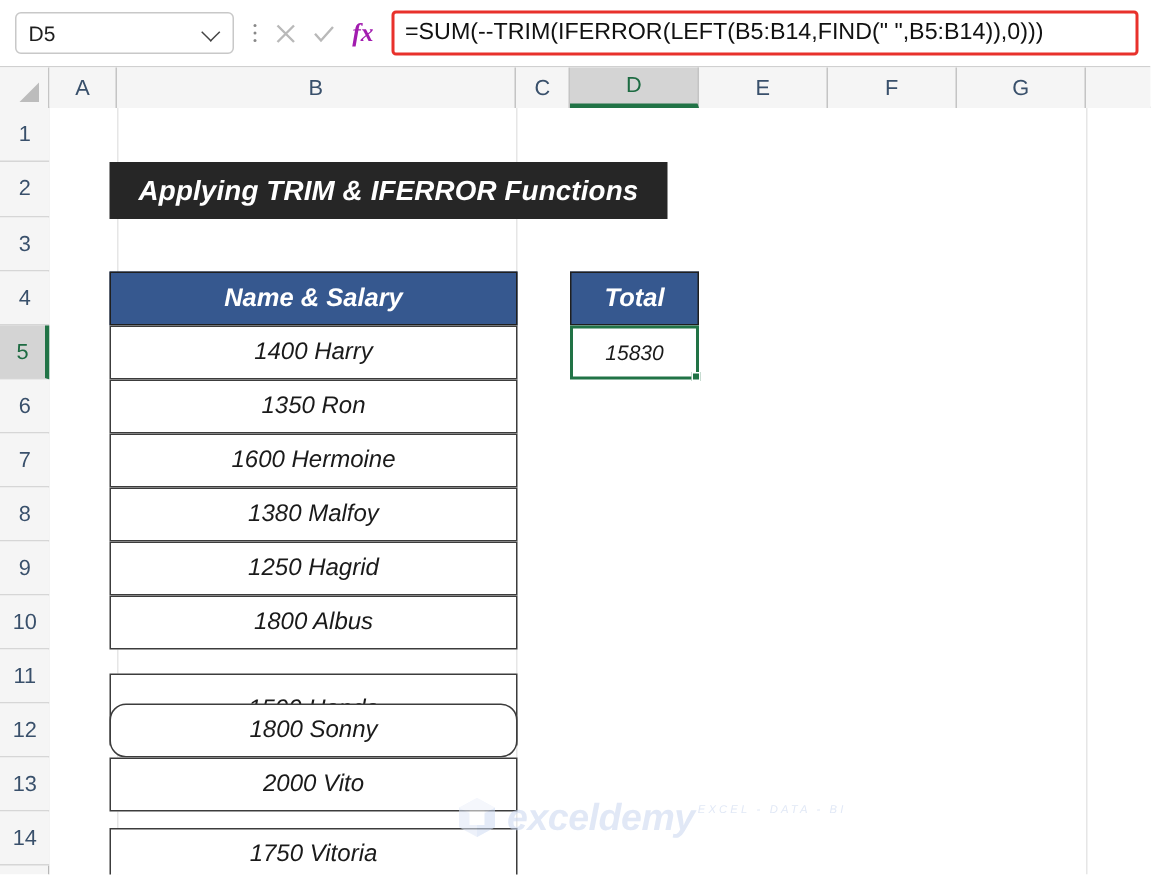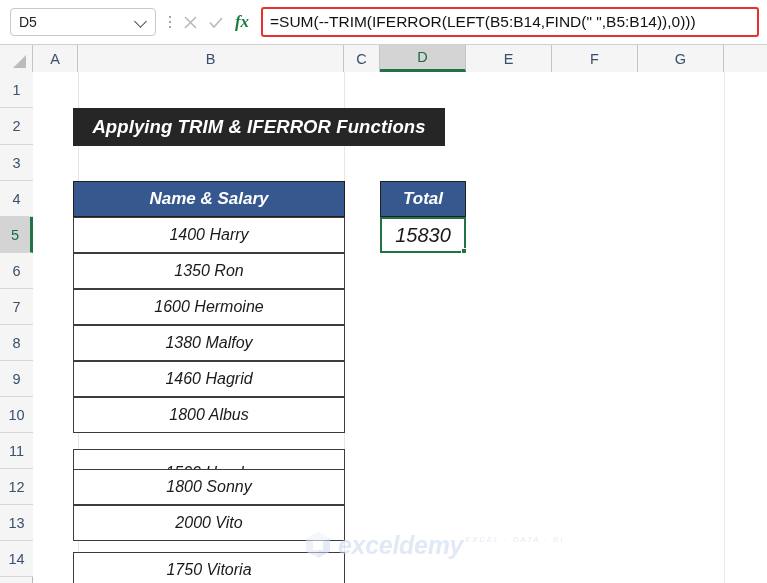--- a/index.html
+++ b/index.html
@@ -34,21 +34,21 @@
     border-right:1.6px solid #444; border-bottom:1.6px solid #444;
     transform:rotate(45deg);
   }
   .dots {
     width:14px; margin-left:7px;
     display:flex; flex-direction:column; align-items:center; gap:2.5px;
   }
   .dots i { width:2.5px; height:2.5px; background:#888; border-radius:50%; display:block; }
   .fbtn { width:26px; height:28px; display:flex; align-items:center; justify-content:center; }
   .ic-x, .ic-chk { display:block; }
-  .ic-fx { font-style:italic; font-weight:bold; font-size:17px; color:#15803d;
+  .ic-fx { font-style:italic; font-weight:bold; font-size:17px; color:#a21caf;
            font-family:"Liberation Serif", serif; }
   .formula-input {
     margin-left:6px; margin-right:8px;
     flex:1; height:30px;
     border:2px solid #e8312b; border-radius:3px;
     background:#fff;
     display:flex; align-items:center;
     padding:0 7px;
     font-size:15.5px; color:#111;
     white-space:nowrap; overflow:hidden;
@@ -119,21 +119,21 @@
     background:#ffffff;
     border:1px solid #3c3c3c;
     display:flex; align-items:center; justify-content:center;
     color:#1a1a1a; font-size:16px;
   }
   .total-cell {
     position:absolute;
     background:#ffffff;
     border:2px solid #217346;
     display:flex; align-items:center; justify-content:center;
-    color:#1a1a1a; font-size:20px;
+    color:#1a1a1a; font-size:14px;
   }
   .fill-handle {
     position:absolute; width:6px; height:6px;
     background:#217346; border:1px solid #ffffff;
   }
 
   
   .watermark {
     position:absolute; display:flex; align-items:center; gap:6px;
     pointer-events:none; opacity:.55;
@@ -271,24 +271,24 @@
 
       <div class="tbl-header" style="left:347px;top:109px;width:86px;height:36px;">Total</div>
 
       <div class="total-cell" style="left:347px;top:145px;width:86px;height:36px;">15830</div>
       <div class="fill-handle" style="left:428px;top:176px;"></div>
 
       <div class="data-cell" style="left:40px;top:145px;width:272px;height:36px;">1400 Harry</div>
       <div class="data-cell" style="left:40px;top:181px;width:272px;height:36px;">1350 Ron</div>
       <div class="data-cell" style="left:40px;top:217px;width:272px;height:36px;">1600 Hermoine</div>
       <div class="data-cell" style="left:40px;top:253px;width:272px;height:36px;">1380 Malfoy</div>
-      <div class="data-cell" style="left:40px;top:289px;width:272px;height:36px;">1460 Hagrid</div>
+      <div class="data-cell" style="left:40px;top:289px;width:272px;height:36px;">1250 Hagrid</div>
       <div class="data-cell" style="left:40px;top:325px;width:272px;height:36px;">1800 Albus</div>
       <div class="data-cell" style="left:40px;top:361px;width:272px;height:48px;margin-top:16px;">1500 Hondo</div>
-      <div class="data-cell" style="left:40px;top:397px;width:272px;height:36px;">1800 Sonny</div>
+      <div class="data-cell" style="left:40px;top:397px;width:272px;height:36px;border-radius:11px;">1800 Sonny</div>
       <div class="data-cell" style="left:40px;top:433px;width:272px;height:36px;">2000 Vito</div>
       <div class="data-cell" style="left:40px;top:480px;width:272px;height:36px;">1750 Vitoria</div>
 
       <div class="watermark" style="left:271px;top:458px;">
         <div class="wm-cube">
           <svg width="28" height="30" viewBox="0 0 28 30">
             <path d="M14,2 L26,8.5 L26,21.5 L14,28 L2,21.5 L2,8.5 Z" fill="#dfe7f6"></path>
             <path d="M14,2 L26,8.5 L14,15 L2,8.5 Z" fill="#eef2fb"></path>
             <path d="M14,15 L26,8.5 L26,21.5 L14,28 Z" fill="#cfdcf3"></path>
             <rect x="9" y="10" width="10" height="10" fill="#ffffff"></rect>

